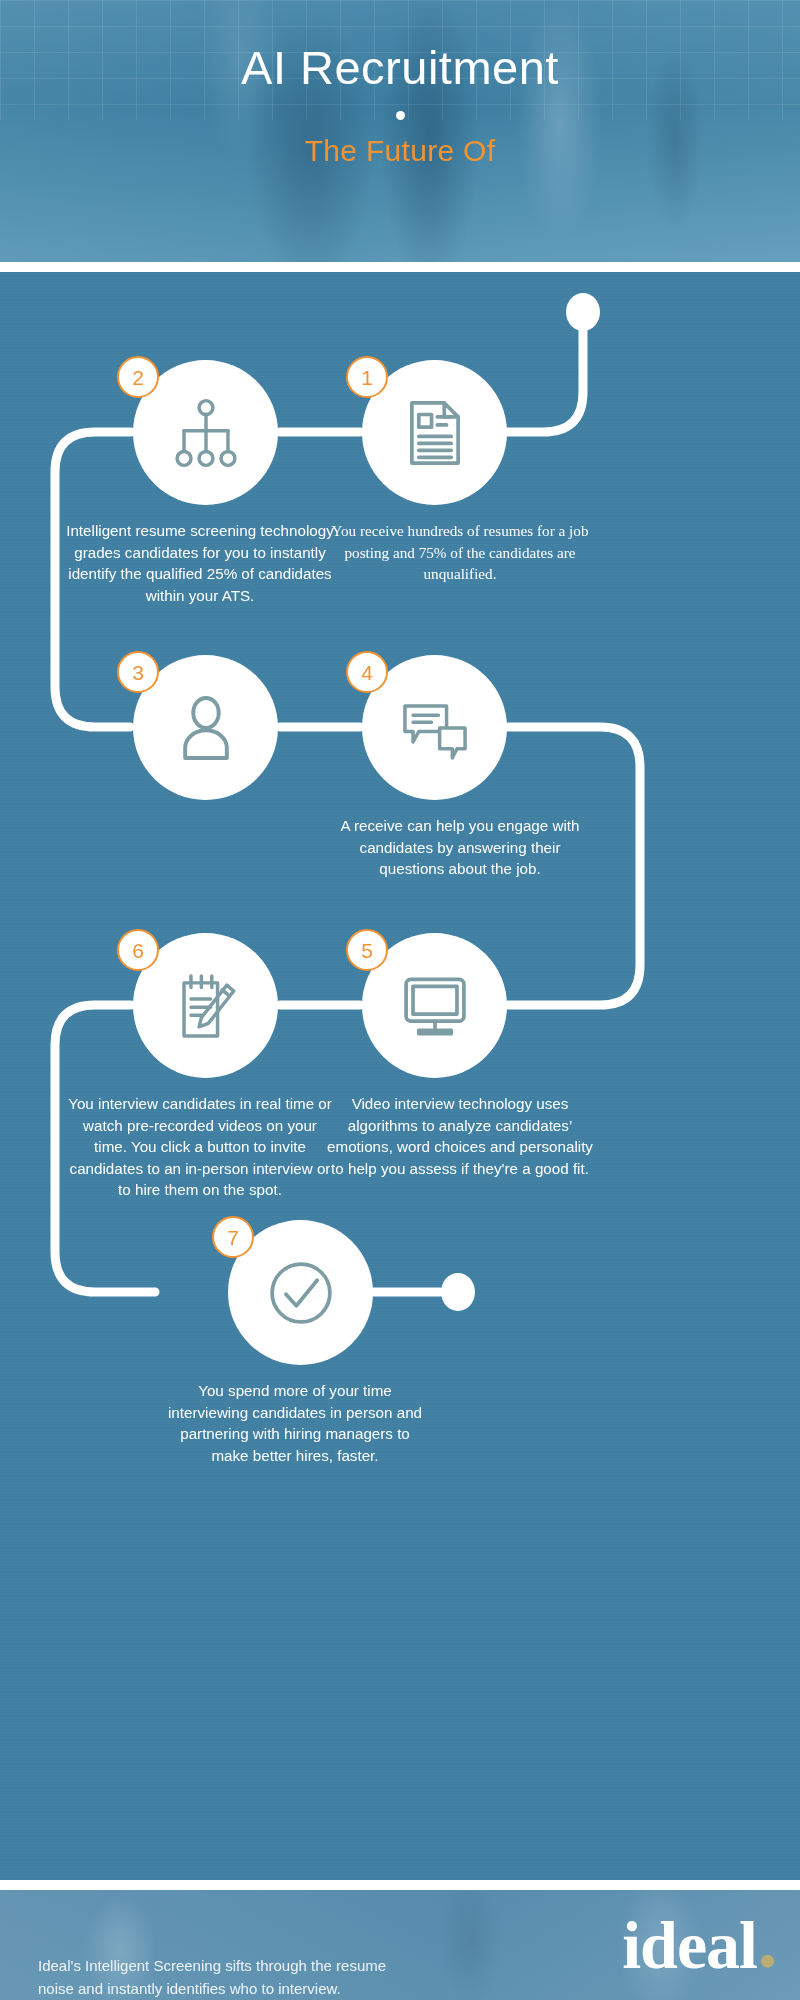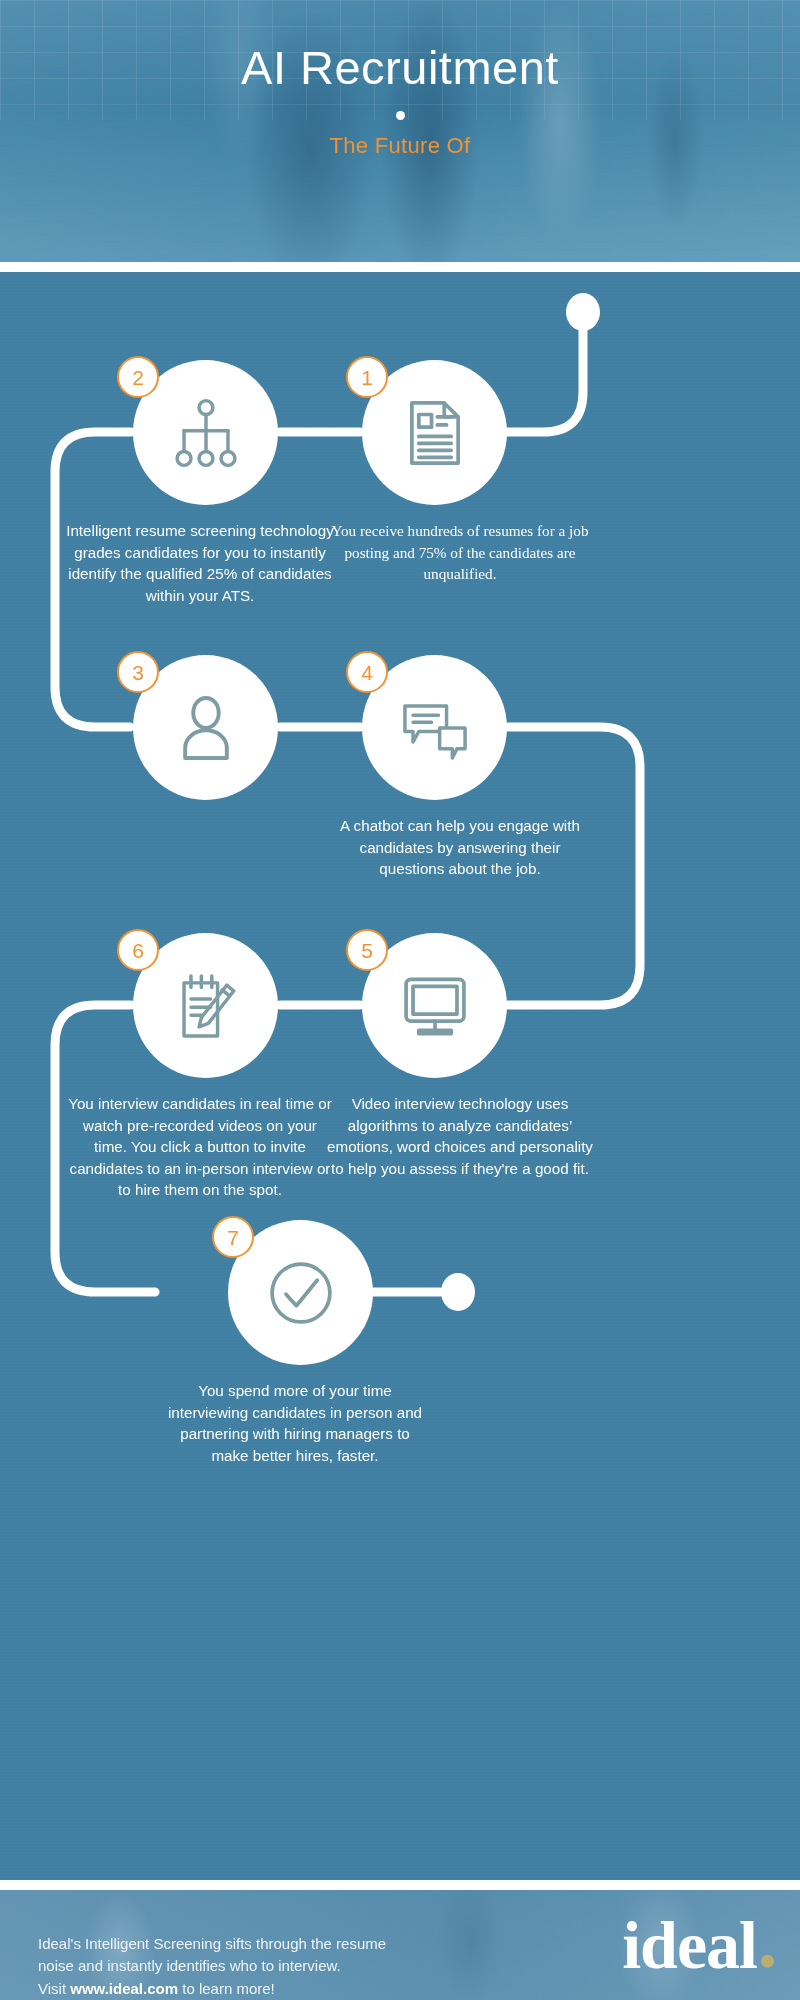--- a/index.html
+++ b/index.html
@@ -62,21 +62,21 @@
     line-height: 1;
     text-align: center;
   }
   .hdr-dot {
     width: 9px; height: 9px;
     border-radius: 50%;
     background: #ffffff;
     margin: 20px 0 13px 0;
   }
   .subtitle {
-    font-size: 22px;
+    font-size: 30px;
     font-weight: 300;
     color: #f29333;
     line-height: 1.18;
     text-align: center;
     letter-spacing: 0.3px;
   }
   .hdr-rule {
     position: absolute;
     left: 0; top: 262px;
     width: 800px; height: 10px;
@@ -306,21 +306,21 @@
     <div class="node" style="left:362px; top:383px;">
       <div class="badge">4</div>
       <span class="icon-wrap">
         <svg viewBox="0 0 64 64" fill="none" stroke="#7d9ca3" stroke-width="3" stroke-linejoin="round" stroke-linecap="round">
           <path d="M6 13 h36 v22 H18 l-5 9 v-9 H6 Z"></path>
           <path d="M13 21 h22 M13 27 h16"></path>
           <path d="M36 32 h22 v18 h-7 l-4 8 v-8 H36 Z" fill="#ffffff"></path>
         </svg>
       </span>
     </div>
-    <div class="caption" style="left:325px; top:543px;">A chatbot can help you engage with candidates by answering their questions about the job.</div>
+    <div class="caption" style="left:325px; top:543px;">A receive can help you engage with candidates by answering their questions about the job.</div>
 
     <div class="node" style="left:362px; top:661px;">
       <div class="badge">5</div>
       <span class="icon-wrap">
         <svg viewBox="0 0 64 64" fill="none" stroke="#7d9ca3" stroke-width="3.2" stroke-linejoin="round" stroke-linecap="round">
           <rect x="7" y="9" width="50" height="36" rx="4"></rect>
           <rect x="13" y="15" width="38" height="24"></rect>
           <path d="M32 45 v8"></path>
           <path d="M18 56 h28 v-3 H18 Z"></path>
         </svg>
@@ -354,21 +354,20 @@
     <div class="caption" style="left:160px; top:1108px;">You spend more of your time interviewing candidates in person and partnering with hiring managers to make better hires, faster.</div>
 
   </div>
 
   <div class="footer-rule"></div>
   <div class="footer">
     <div class="footer-blur"></div>
     <div class="footer-text">
       <div>Ideal's Intelligent Screening sifts through the resume</div>
       <div>noise and instantly identifies who to interview.</div>
-      <div><span>Visit </span><span class="url">www.ideal.com</span><span> to learn more!</span></div>
     </div>
     <div class="logo">
       <span class="logo-word">ideal</span>
       <span class="logo-dot"></span>
     </div>
   </div>
 
 </div>
 
 </body></html>

